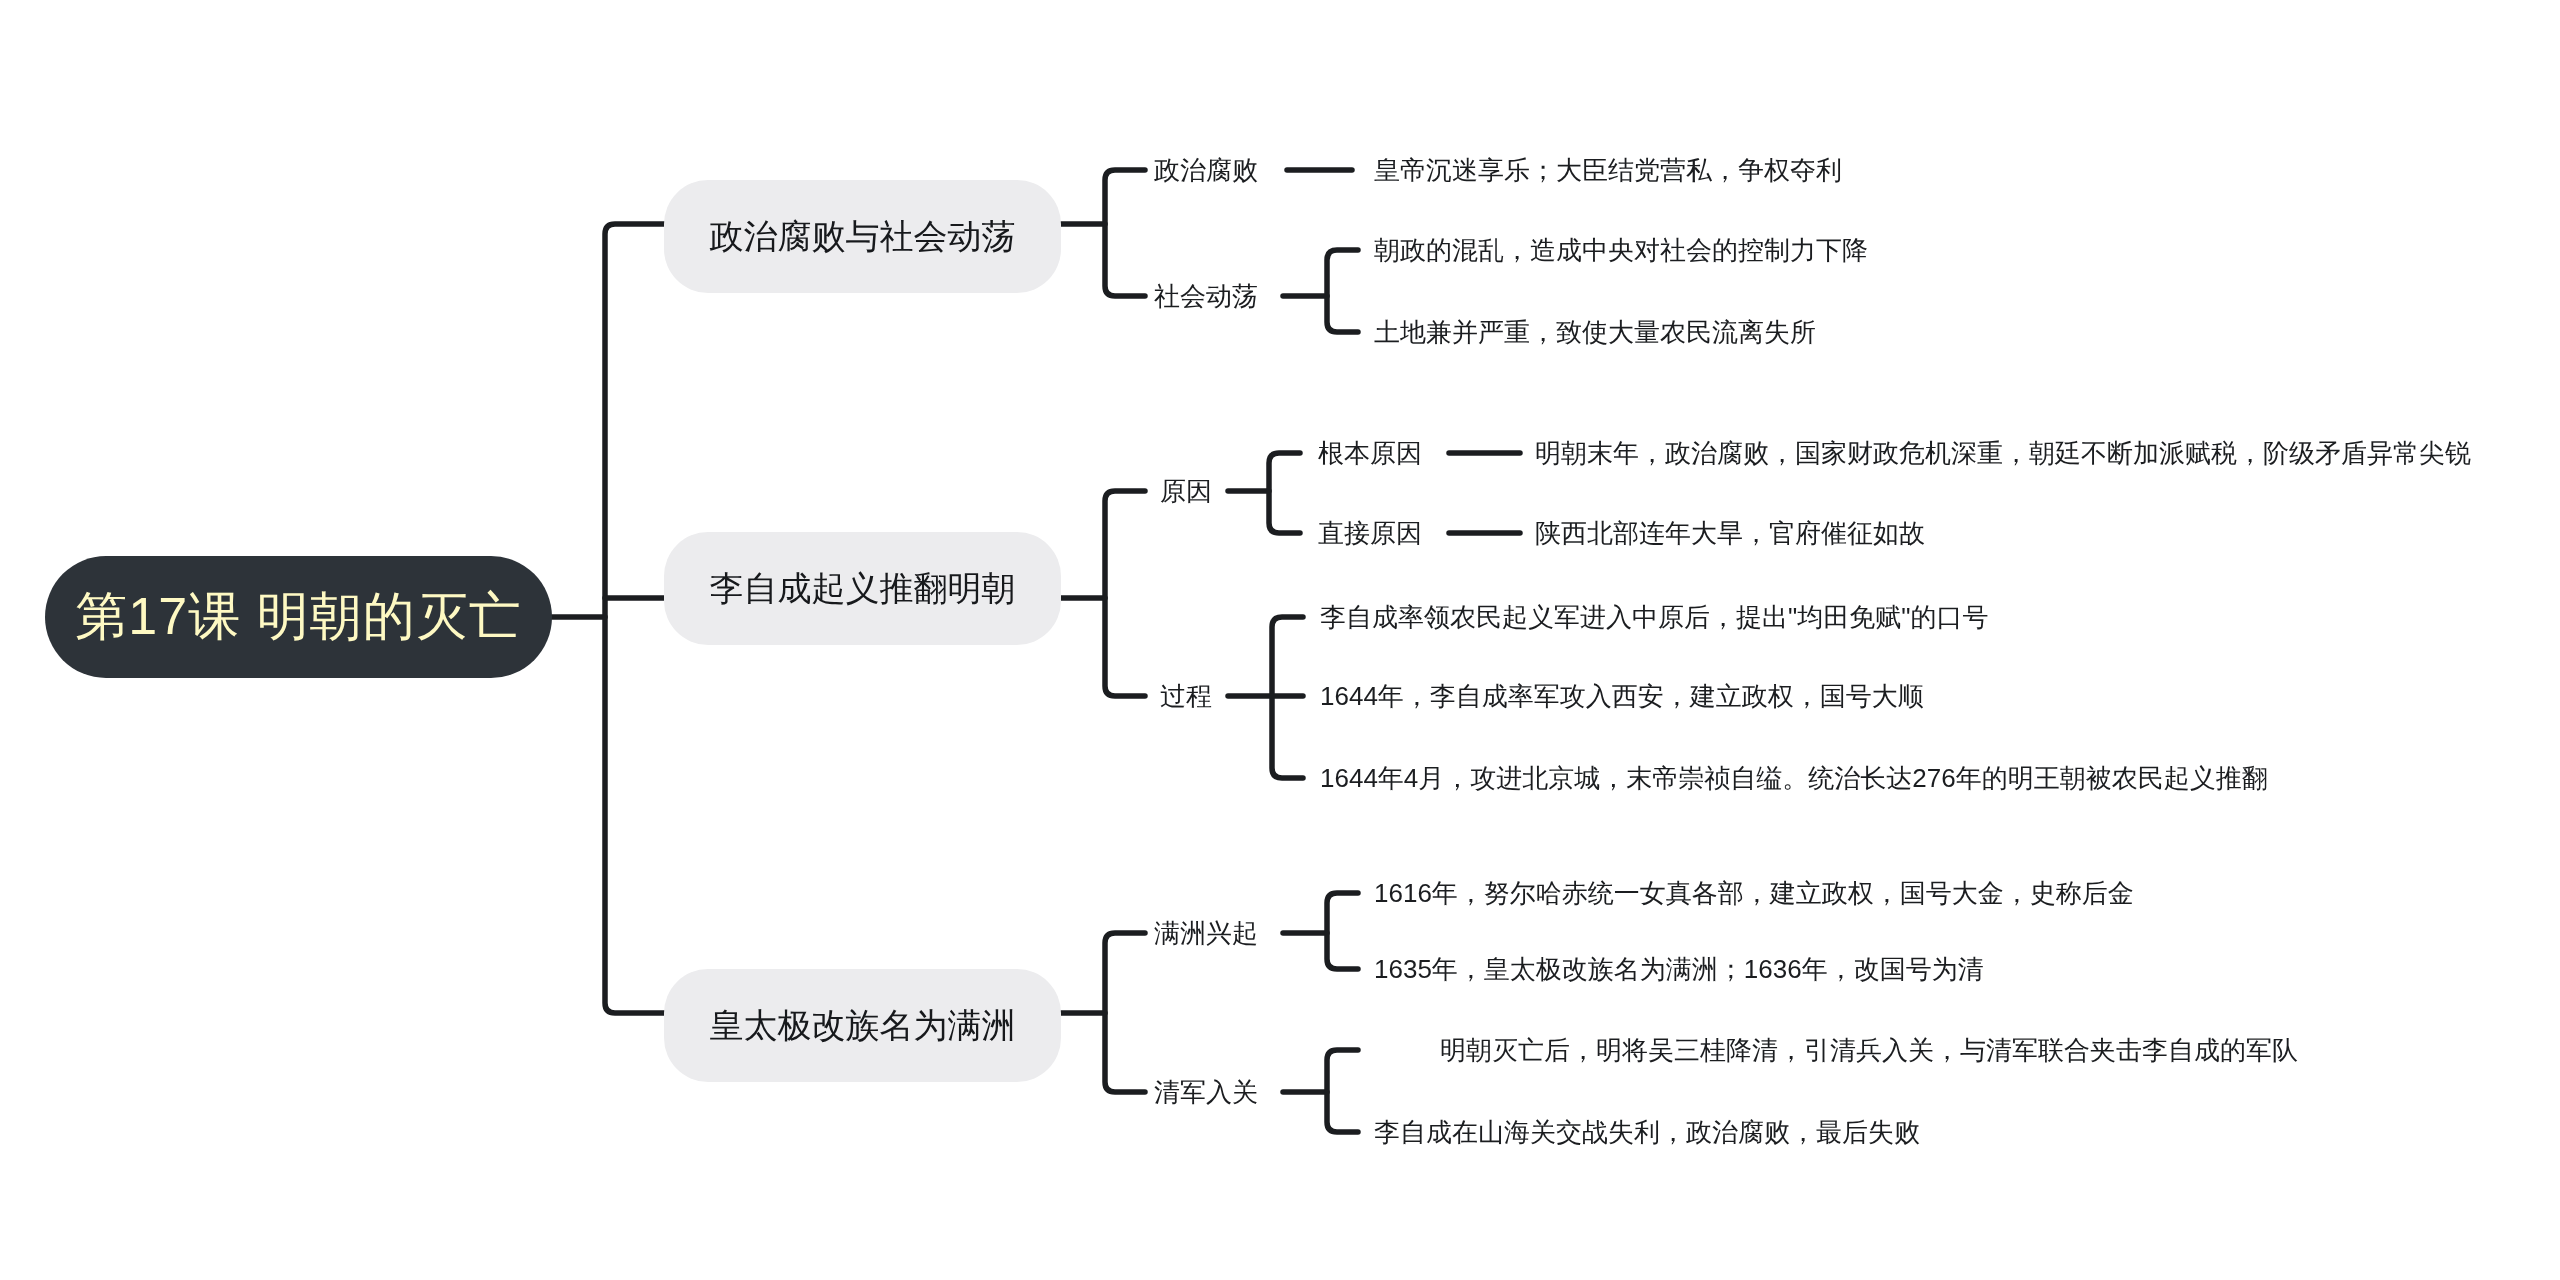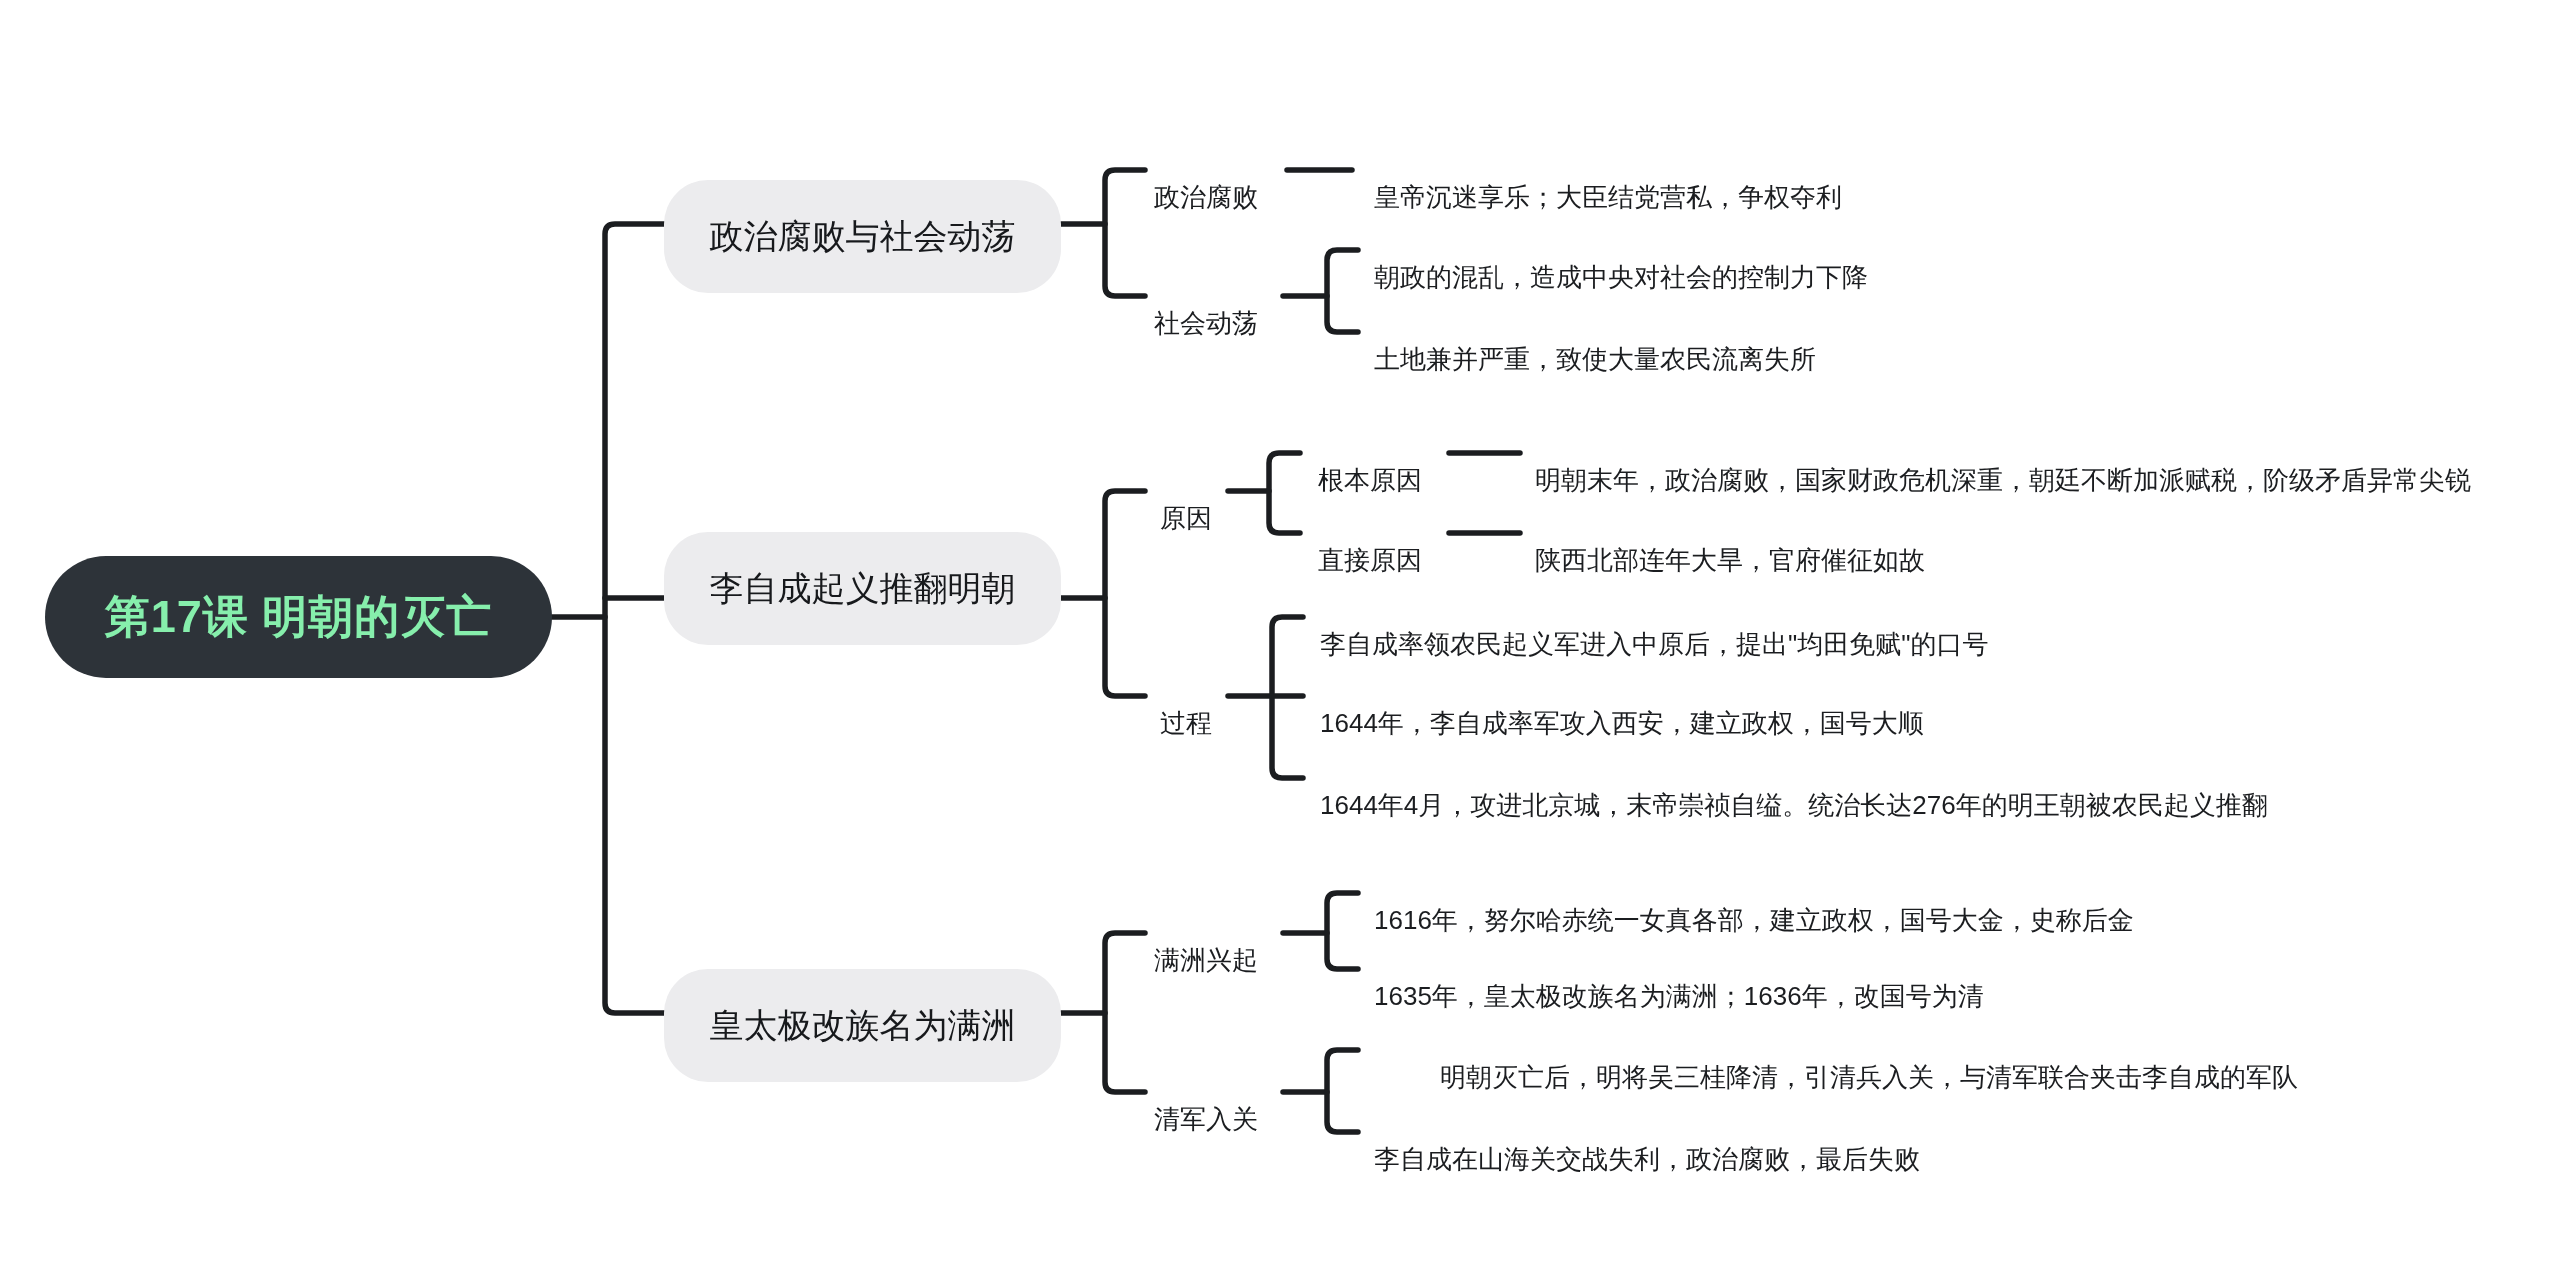--- a/index.html
+++ b/index.html
@@ -8,30 +8,30 @@
     font-family:"Liberation Sans","DejaVu Sans",sans-serif;
     color:#1b1d20;
   }
   #connectors{position:absolute;left:0;top:0;width:2560px;height:1280px;}
   .node{
     position:absolute;display:flex;align-items:center;justify-content:center;
     white-space:nowrap;box-sizing:border-box;
   }
   .root-pill{
     left:45px;top:556px;width:507px;height:122px;border-radius:61px;
-    background:#2d3339;color:#86efac;font-size:45px;font-weight:700;
+    background:#2d3339;color:#fef9c3;font-size:52px;font-weight:400;
     letter-spacing:1px;
   }
   .branch-pill{
     left:664px;width:397px;height:113px;border-radius:44px;
     background:#ececee;color:#17191c;font-size:34px;font-weight:500;
   }
   .txt{
     position:absolute;transform:translateY(-50%);white-space:nowrap;
-    font-size:26px;line-height:1.25;color:#1b1d20;margin-top:27px;
+    font-size:26px;line-height:1.25;color:#1b1d20;
   }
   .lvl{font-weight:400;}
 </style>
 </head>
 <body>
 
 <svg id="connectors" viewBox="0 0 2560 1280" xmlns="http://www.w3.org/2000/svg">
   <g fill="none" stroke="#1b1d20" stroke-width="5.5" stroke-linecap="round" stroke-linejoin="round">
 
     <path d="M 552 617 L 605 617"></path>

